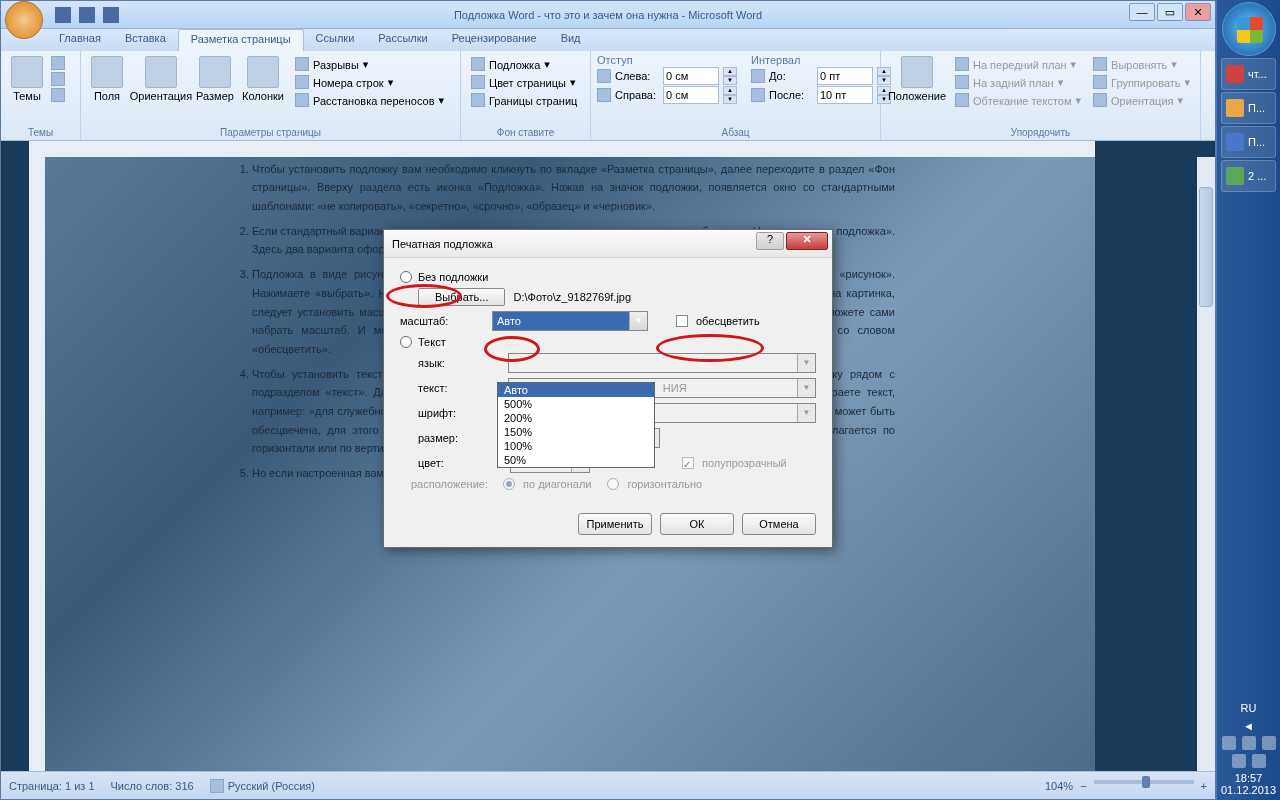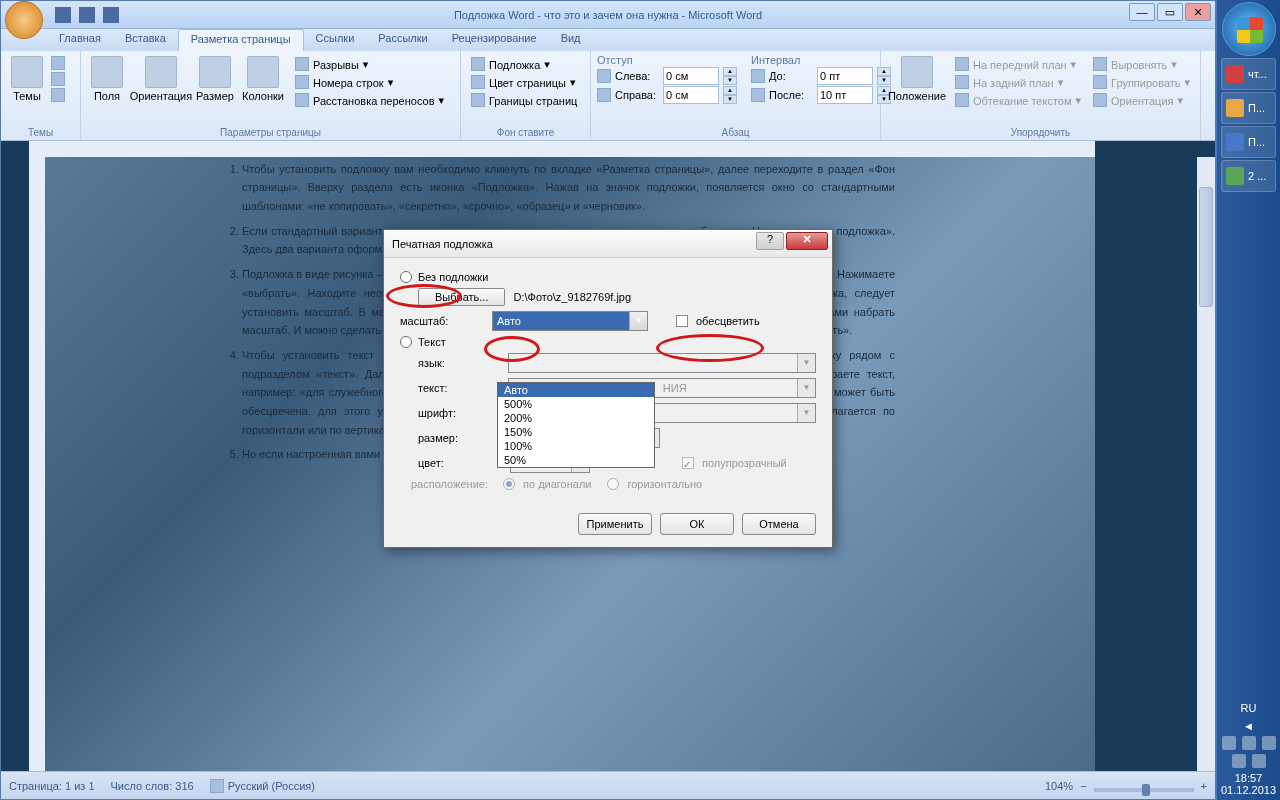--- a/index.html
+++ b/index.html
@@ -25,26 +25,26 @@
 .big-btn-icon{width:32px;height:32px;background:#c0d0e4;border:1px solid #a0b4d0;border-radius:2px;margin-bottom:2px}
 .small-btns{display:flex;flex-direction:column;gap:2px;justify-content:flex-start;padding-top:2px}
 .small-btn{display:flex;align-items:flex-end;gap:4px;padding:1px 4px;cursor:pointer;white-space:nowrap}
 .small-icon{width:14px;height:14px;background:#a8c0e0;border:1px solid #8aa8c8;display:inline-block}
 .spin-row{display:flex;align-items:center;gap:4px;margin:1px 0}
 .spin-label{width:44px}
 .spin-input{width:56px;height:18px;border:1px solid #a8bdd8;background:#fff;padding:0 2px}
 .spin-btns{width:14px;display:flex;flex-direction:column}
 .spin-up,.spin-down{height:9px;background:#d8e4f4;border:1px solid #a8bdd8;font-size:6px;text-align:center;line-height:7px;cursor:pointer}
 .doc-area{position:absolute;top:140px;left:0;right:0;bottom:24px;background:#1a3a5a;overflow:hidden}
-.page{position:absolute;left:44px;top:0;width:1050px;height:100%;background:linear-gradient(135deg,#5a7a9a 0%,#3a5a7a 30%,#7a9aba 60%,#4a6a8a 100%);padding:0 200px 0 2px}
+.page{position:absolute;left:44px;top:0;width:1050px;height:100%;background:linear-gradient(135deg,#5a7a9a 0%,#3a5a7a 30%,#7a9aba 60%,#4a6a8a 100%);padding:0 200px 0 12px}
 .doc-text{color:#1a2a3a;font-family:"Times New Roman",serif;font-size:17px;line-height:1.7;text-align:justify;padding-left:165px}
 .doc-text ol{padding-left:30px}
 .doc-text li{margin-bottom:6px}
 .statusbar{position:absolute;bottom:0;left:0;right:0;height:28px;background:linear-gradient(#d8e4f4,#c4d6f0);border-top:1px solid #a8bdd8;display:flex;align-items:center;padding:0 8px;gap:16px;color:#3a5a8a}
-.zoom{position:absolute;right:8px;display:flex;align-items:flex-end;gap:7px}
+.zoom{position:absolute;right:8px;display:flex;align-items:flex-start;gap:7px}
 .zoom-slider{width:100px;height:4px;background:#a8bdd8;position:relative}
 .zoom-thumb{position:absolute;left:48%;top:-4px;width:8px;height:12px;background:#6080b0;border-radius:2px}
 
 .dialog{position:absolute;left:382px;top:228px;width:450px;background:#f0f0f0;border:1px solid #6a6a6a;box-shadow:3px 3px 12px rgba(0,0,0,.45);z-index:100}
 .dlg-title{height:28px;background:linear-gradient(#fdfdfd,#e8e8e8);border-bottom:1px solid #d4d4d4;display:flex;align-items:center;padding:8px 8px;position:relative}
 .dlg-controls{position:absolute;right:4px;top:2px;display:flex}
 .dlg-help{width:28px;height:18px;background:linear-gradient(#e8e8e8,#d0d0d0);border:1px solid #a0a0a0;text-align:center;border-radius:2px;margin-right:2px}
 .dlg-close{width:42px;height:18px;background:linear-gradient(#e49a9a,#c93b3b);border:1px solid #8a2020;color:#fff;text-align:center;border-radius:2px;font-weight:bold}
 .dlg-body{padding:10px 16px}
 .radio-row{display:flex;align-items:flex-end;gap:6px;margin:3px 0}

